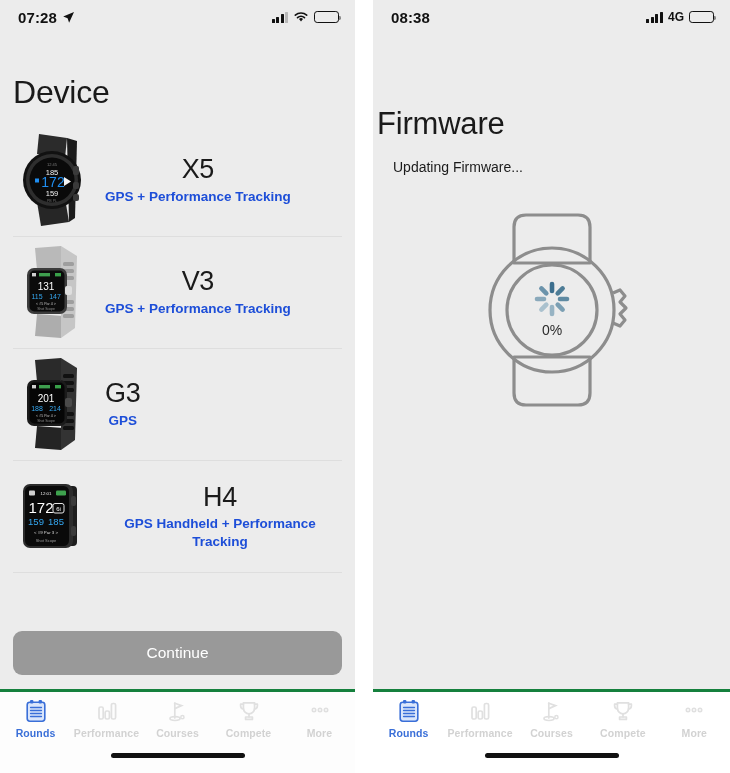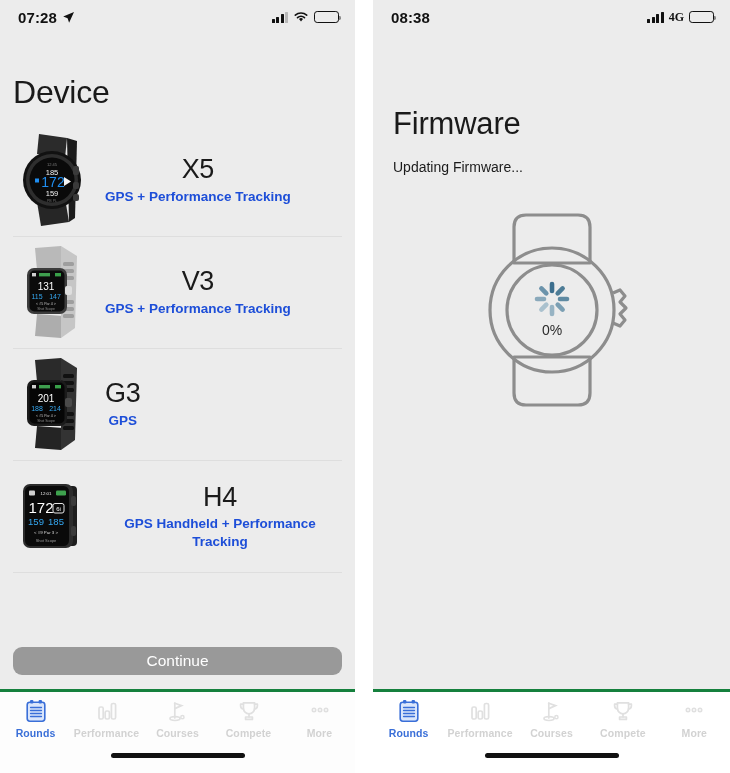--- a/index.html
+++ b/index.html
@@ -13,55 +13,55 @@
 
   .phone { position:relative; width:355px; height:773px; background:#ececec;
            display:flex; flex-direction:column; overflow:hidden; }
   .phone.right { margin-left:18px; width:357px; }
 
   
   .statusbar { height:34px; flex:0 0 34px; display:flex; align-items:center;
                justify-content:space-between; padding:0 16px 0 18px; }
   .sb-left { display:flex; align-items:center; gap:5px; font-size:15px;
              font-weight:bold; color:#111; letter-spacing:0.1px; }
-  .sb-right { display:flex; align-items:center; gap:5px;font-family:Liberation Serif, serif; }
+  .sb-right { display:flex; align-items:center; gap:5px; }
   .loc-arrow { display:block; }
   .sig { display:flex; align-items:flex-end; gap:1.5px; height:11px; }
   .sig i { display:block; width:3px; background:#111; border-radius:0.5px; }
   .sig i.b1{height:4px;} .sig i.b2{height:6px;} .sig i.b3{height:8.5px;} .sig i.b4{height:11px;}
   .sig i.off { background:#b9b9b9; }
   .net-label { font-size:12px; font-weight:bold; color:#111; }
   .batt { width:25px; height:12px; border:1.3px solid #111; border-radius:3.2px;
           position:relative; padding:1.4px; }
   .batt .fill { height:100%; background:#111; border-radius:1.4px; }
   .batt::after { content:""; position:absolute; right:-3.4px; top:3.6px;
                  width:2px; height:4.4px; background:#111; border-radius:0 1.4px 1.4px 0; opacity:.45; }
 
   
   .page { flex:1; display:flex; flex-direction:column; overflow:hidden; }
   .title { font-size:32px; font-weight:normal; color:#1a1a1a; letter-spacing:-0.2px; }
   .page.left .title { margin:40px 0 0 13px; }
-  .page.right .title { margin:72px 0 0 20px; font-size:31px; }
+  .page.right .title { margin:72px 0 0 4px; font-size:31px; }
   .subtitle { font-size:14px; color:#1b1b1b; margin:17px 0 0 20px; }
 
   
   .device-list { margin-top:14px; padding:0 13px;text-align:center; }
   .device-row { display:flex; align-items:center; gap:8px; padding:6px 0 8px 0;
                 border-bottom:1px solid #dedede; min-height:112px; }
   .device-row:last-child { border-bottom:1px solid #dedede; }
   .device-texts { padding-top:2px; }
   .device-name { font-size:27px; color:#1a1a1a; line-height:1.05; letter-spacing:-0.3px; }
   .device-desc { font-size:13.5px; color:#1d4ed8; line-height:1.32; margin-top:4px; max-width:230px;font-weight:bold; }
 
   
   .thumb { width:84px; height:96px; flex:0 0 84px; position:relative; }
 
   
   .cta-wrap { margin-top:auto; padding:18px 13px 14px 13px; }
-  .cta { height:28px; border-radius:9px; background:#999999;
+  .cta { height:44px; border-radius:9px; background:#999999;
          display:flex; align-items:center; justify-content:center;
          color:#ffffff; font-size:15.5px; cursor:pointer; }
 
   
   .fw-art { flex:1; display:flex; align-items:flex-start; justify-content:center;
             padding-top:20px; }
   .pct { font-size:14px; fill:#2b2b2b; }
 
   
   .tabbar { flex:0 0 62px; background:#fdfdfd; border-top:3px solid #15803d;

